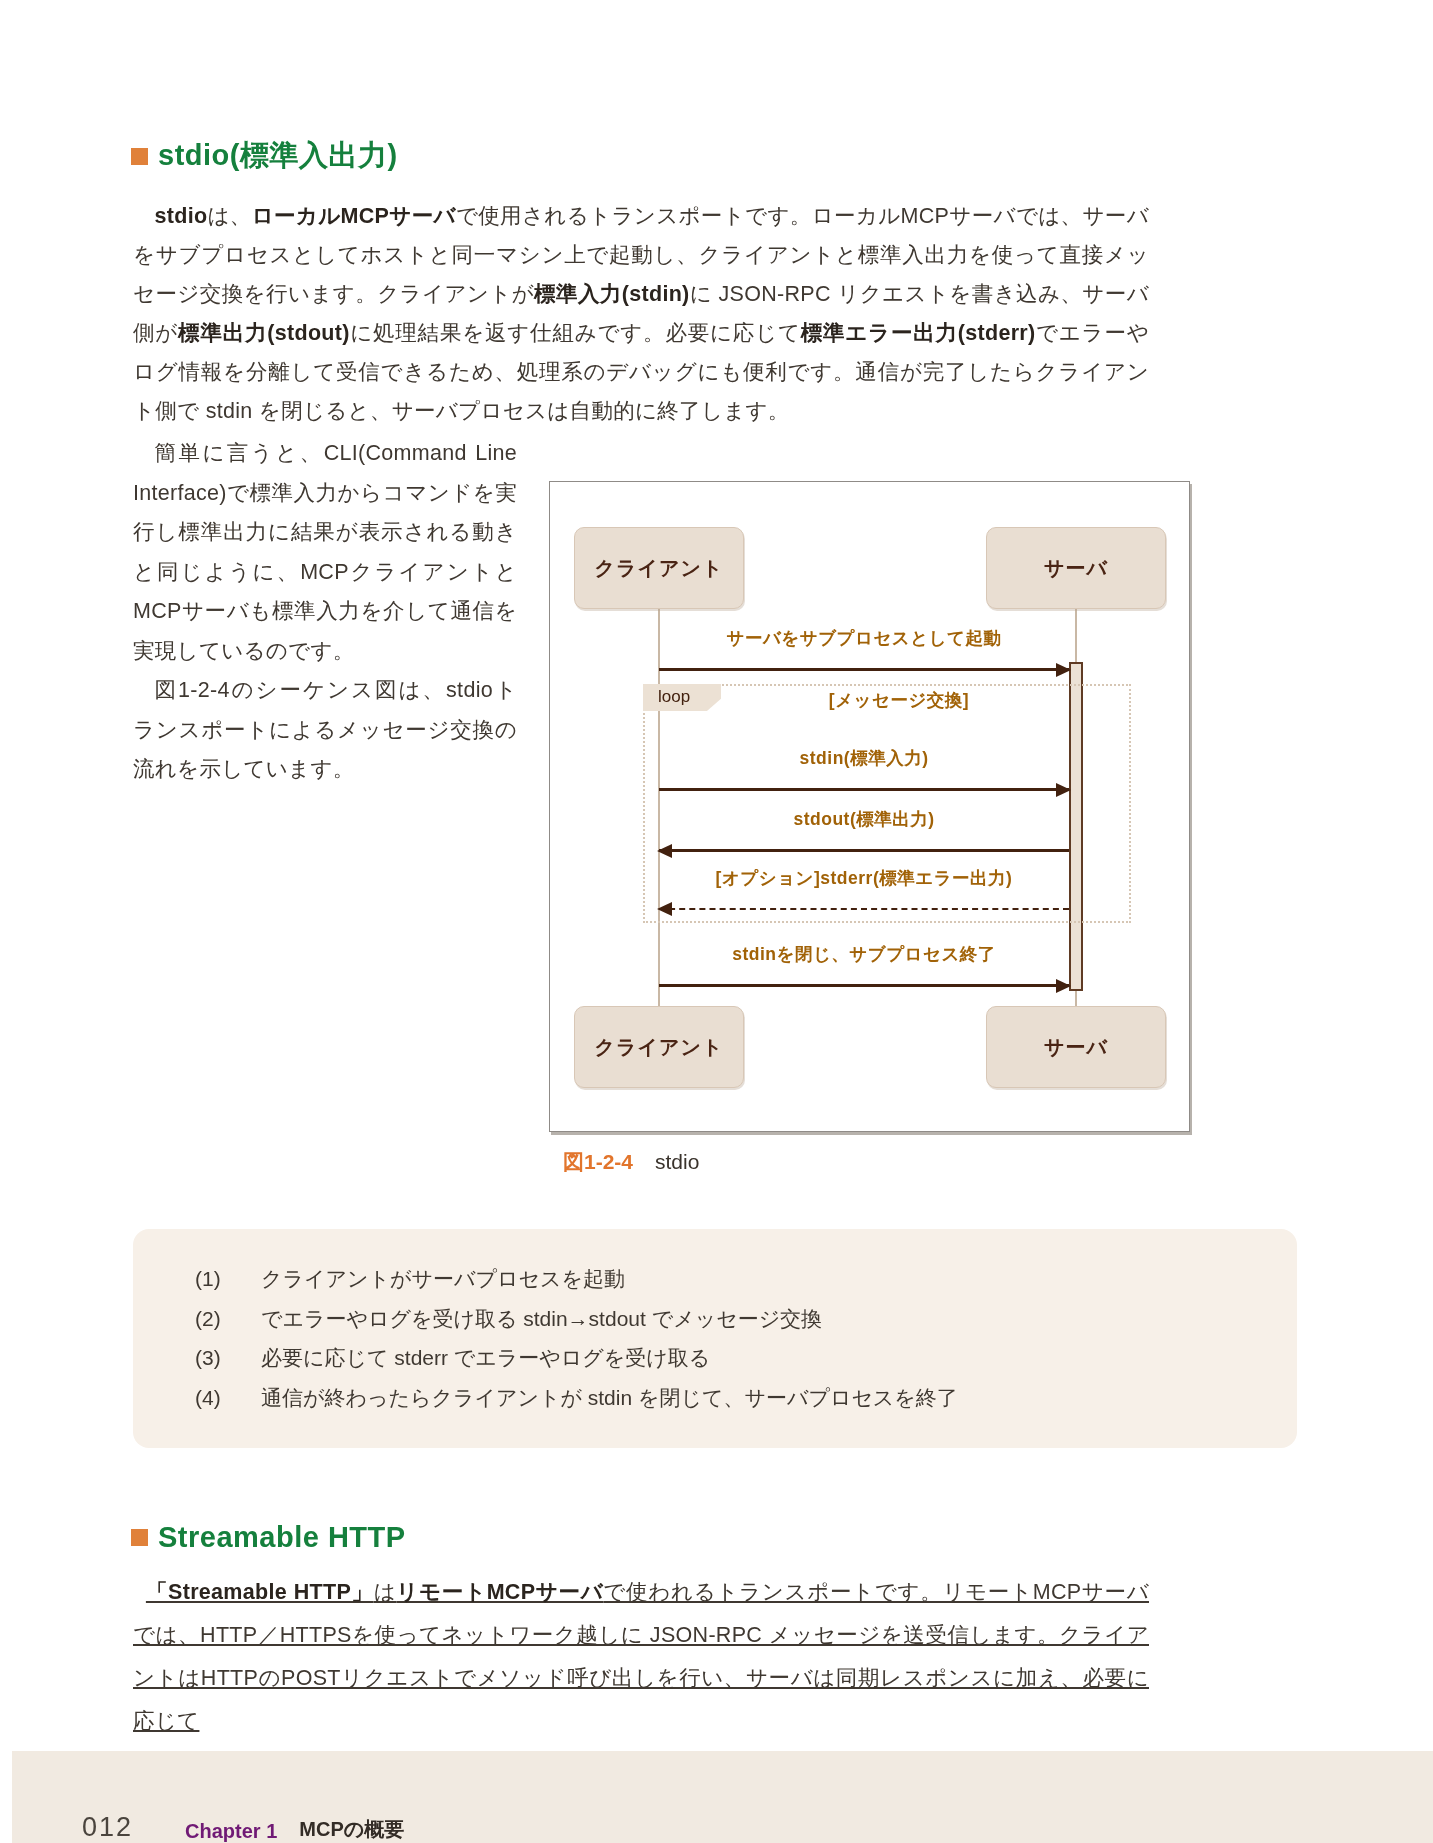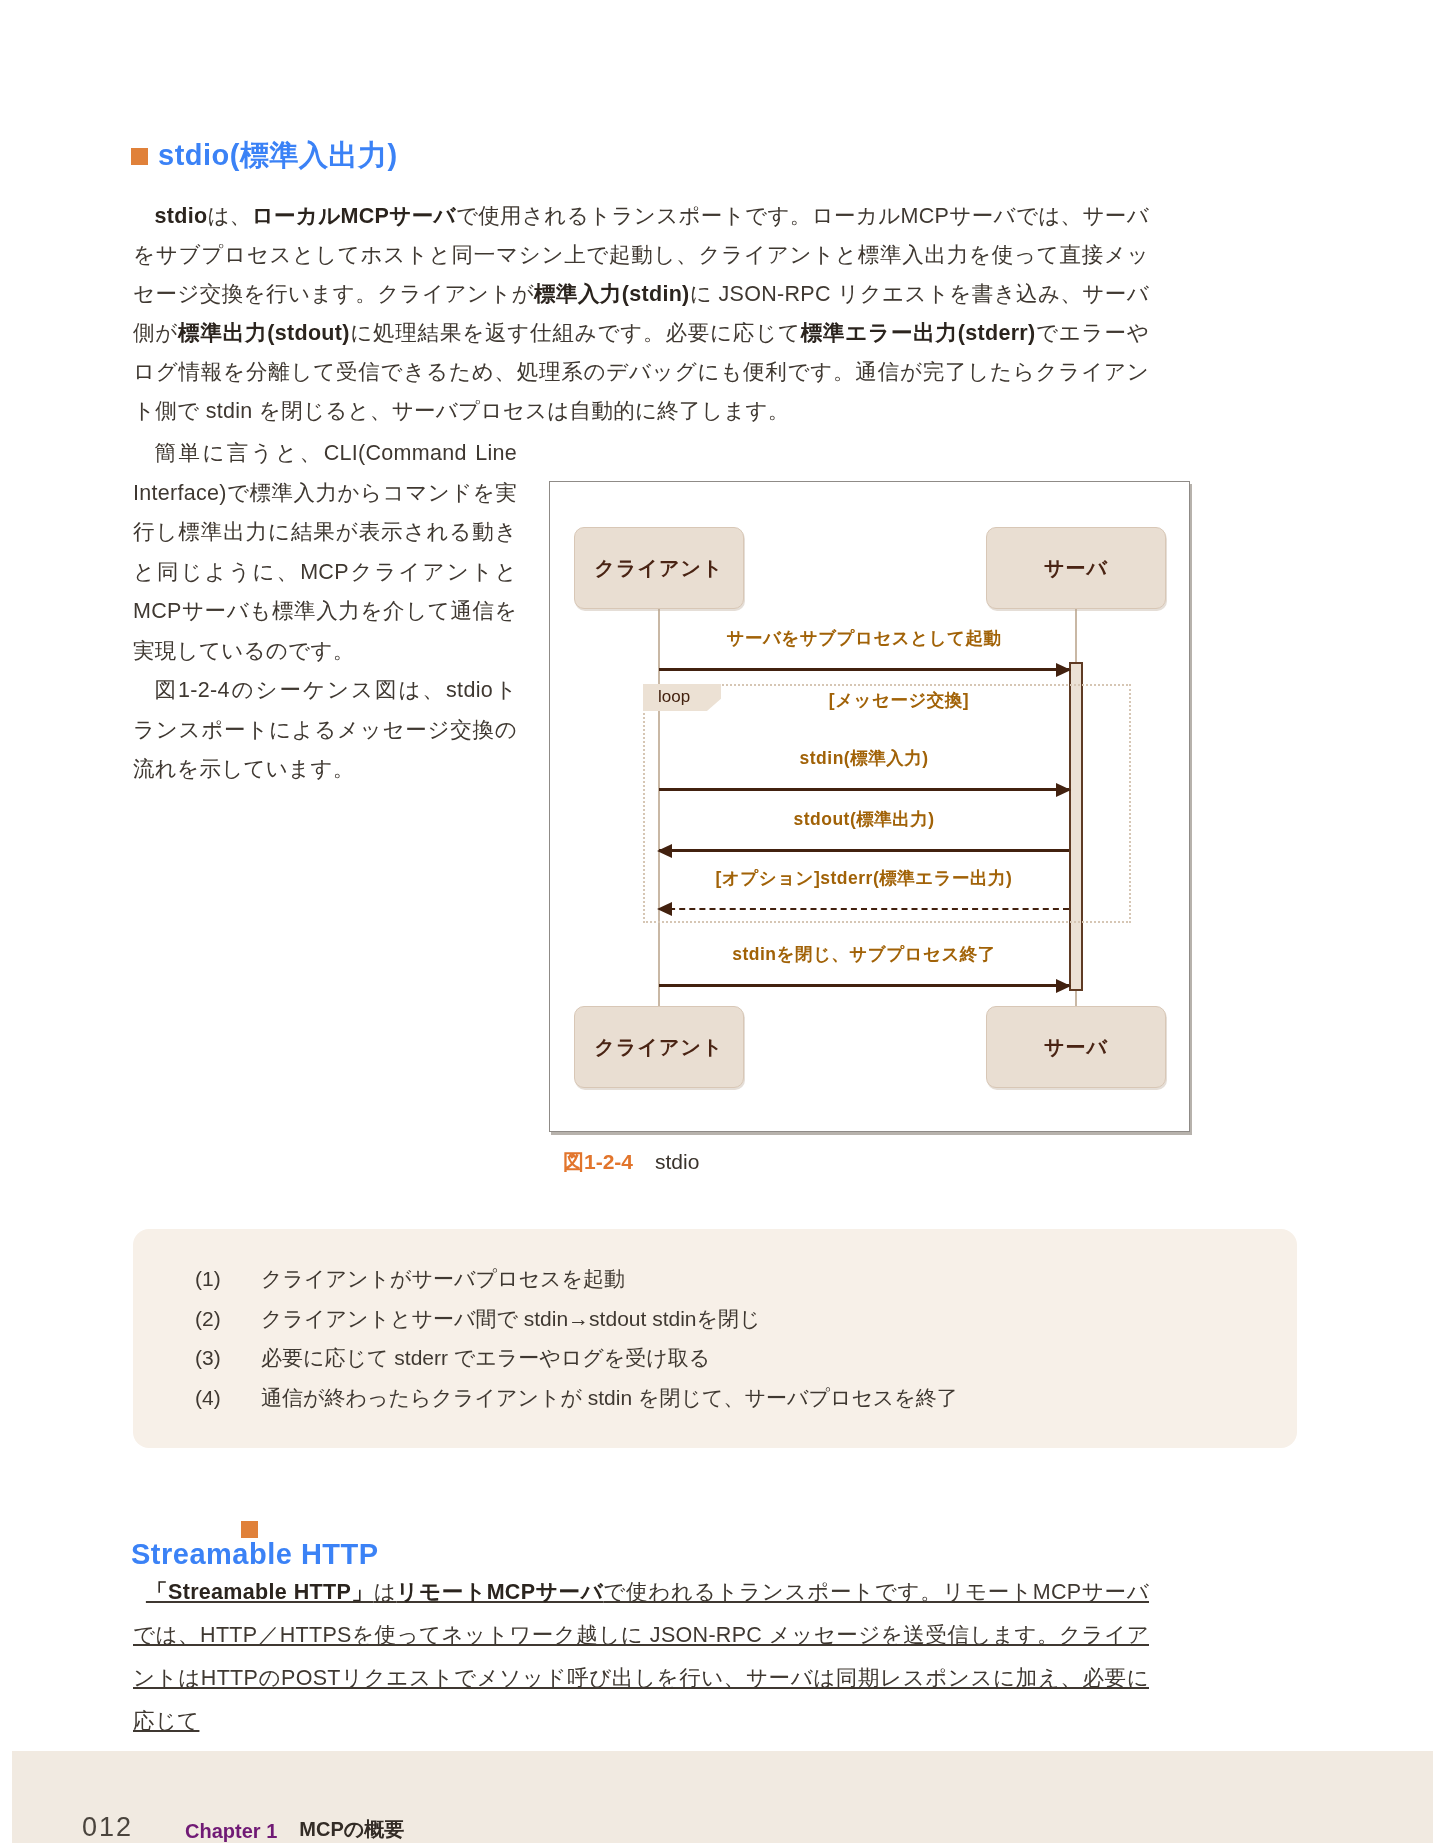--- a/index.html
+++ b/index.html
@@ -9,21 +9,21 @@
     background:#ffffff;
     font-family:"Liberation Sans","DejaVu Sans",sans-serif;
     color:#3f3831;
     overflow:hidden;
   }
   .abs { position:absolute; }
 
   
   .sec-head { display:flex; align-items:center; }
   .sq { width:17px; height:17px; background:#e0813a; margin-right:10px; flex:0 0 auto; }
-  .sec-title { font-size:29px; font-weight:bold; color:#3b82f6; letter-spacing:0.5px; }
+  .sec-title { font-size:29px; font-weight:bold; color:#15803d; letter-spacing:0.5px; }
 
   
   .body {
     font-size:21.5px;
     line-height:39px;
     text-align:justify;
     text-justify:inter-ideograph;
     color:#3f3831;
     letter-spacing:0.3px;
   }
@@ -169,33 +169,33 @@
   <span class="cap-title">stdio</span>
 </div>
 
 <div class="steps abs" style="left:133px; top:1229px; width:1164px; height:219px;">
   <div class="step">
     <span class="step-num">(1)</span>
     <span>クライアントがサーバプロセスを起動</span>
   </div>
   <div class="step">
     <span class="step-num">(2)</span>
-    <span>クライアントとサーバ間で stdin→stdout stdinを閉じ</span>
+    <span>でエラーやログを受け取る stdin→stdout でメッセージ交換</span>
   </div>
   <div class="step">
     <span class="step-num">(3)</span>
     <span>必要に応じて stderr でエラーやログを受け取る</span>
   </div>
   <div class="step">
     <span class="step-num">(4)</span>
     <span>通信が終わったらクライアントが stdin を閉じて、サーバプロセスを終了</span>
   </div>
 </div>
 
-<div class="sec-head abs" style="left:131px; top:1521px;flex-direction:column;">
+<div class="sec-head abs" style="left:131px; top:1521px;">
   <span class="sq"></span>
   <span class="sec-title">Streamable HTTP</span>
 </div>
 
 <p class="body lh-43 indent-sm abs" style="left:133px; top:1571px; width:1016px;text-decoration:underline;"><span class="seg-b">「Streamable HTTP」</span><span>は</span><span class="seg-b">リモートMCPサーバ</span><span>で使われるトランスポートです。リモートMCPサーバでは、HTTP／HTTPSを使ってネットワーク越しに JSON-RPC メッセージを送受信します。クライアントはHTTPのPOSTリクエストでメソッド呼び出しを行い、サーバは同期レスポンスに加え、必要に応じて</span></p>
 
 <div class="footer abs">
   <span class="pagenum">012</span>
   <span class="chapter">Chapter 1</span>
   <span class="chapter-title">MCPの概要</span>

